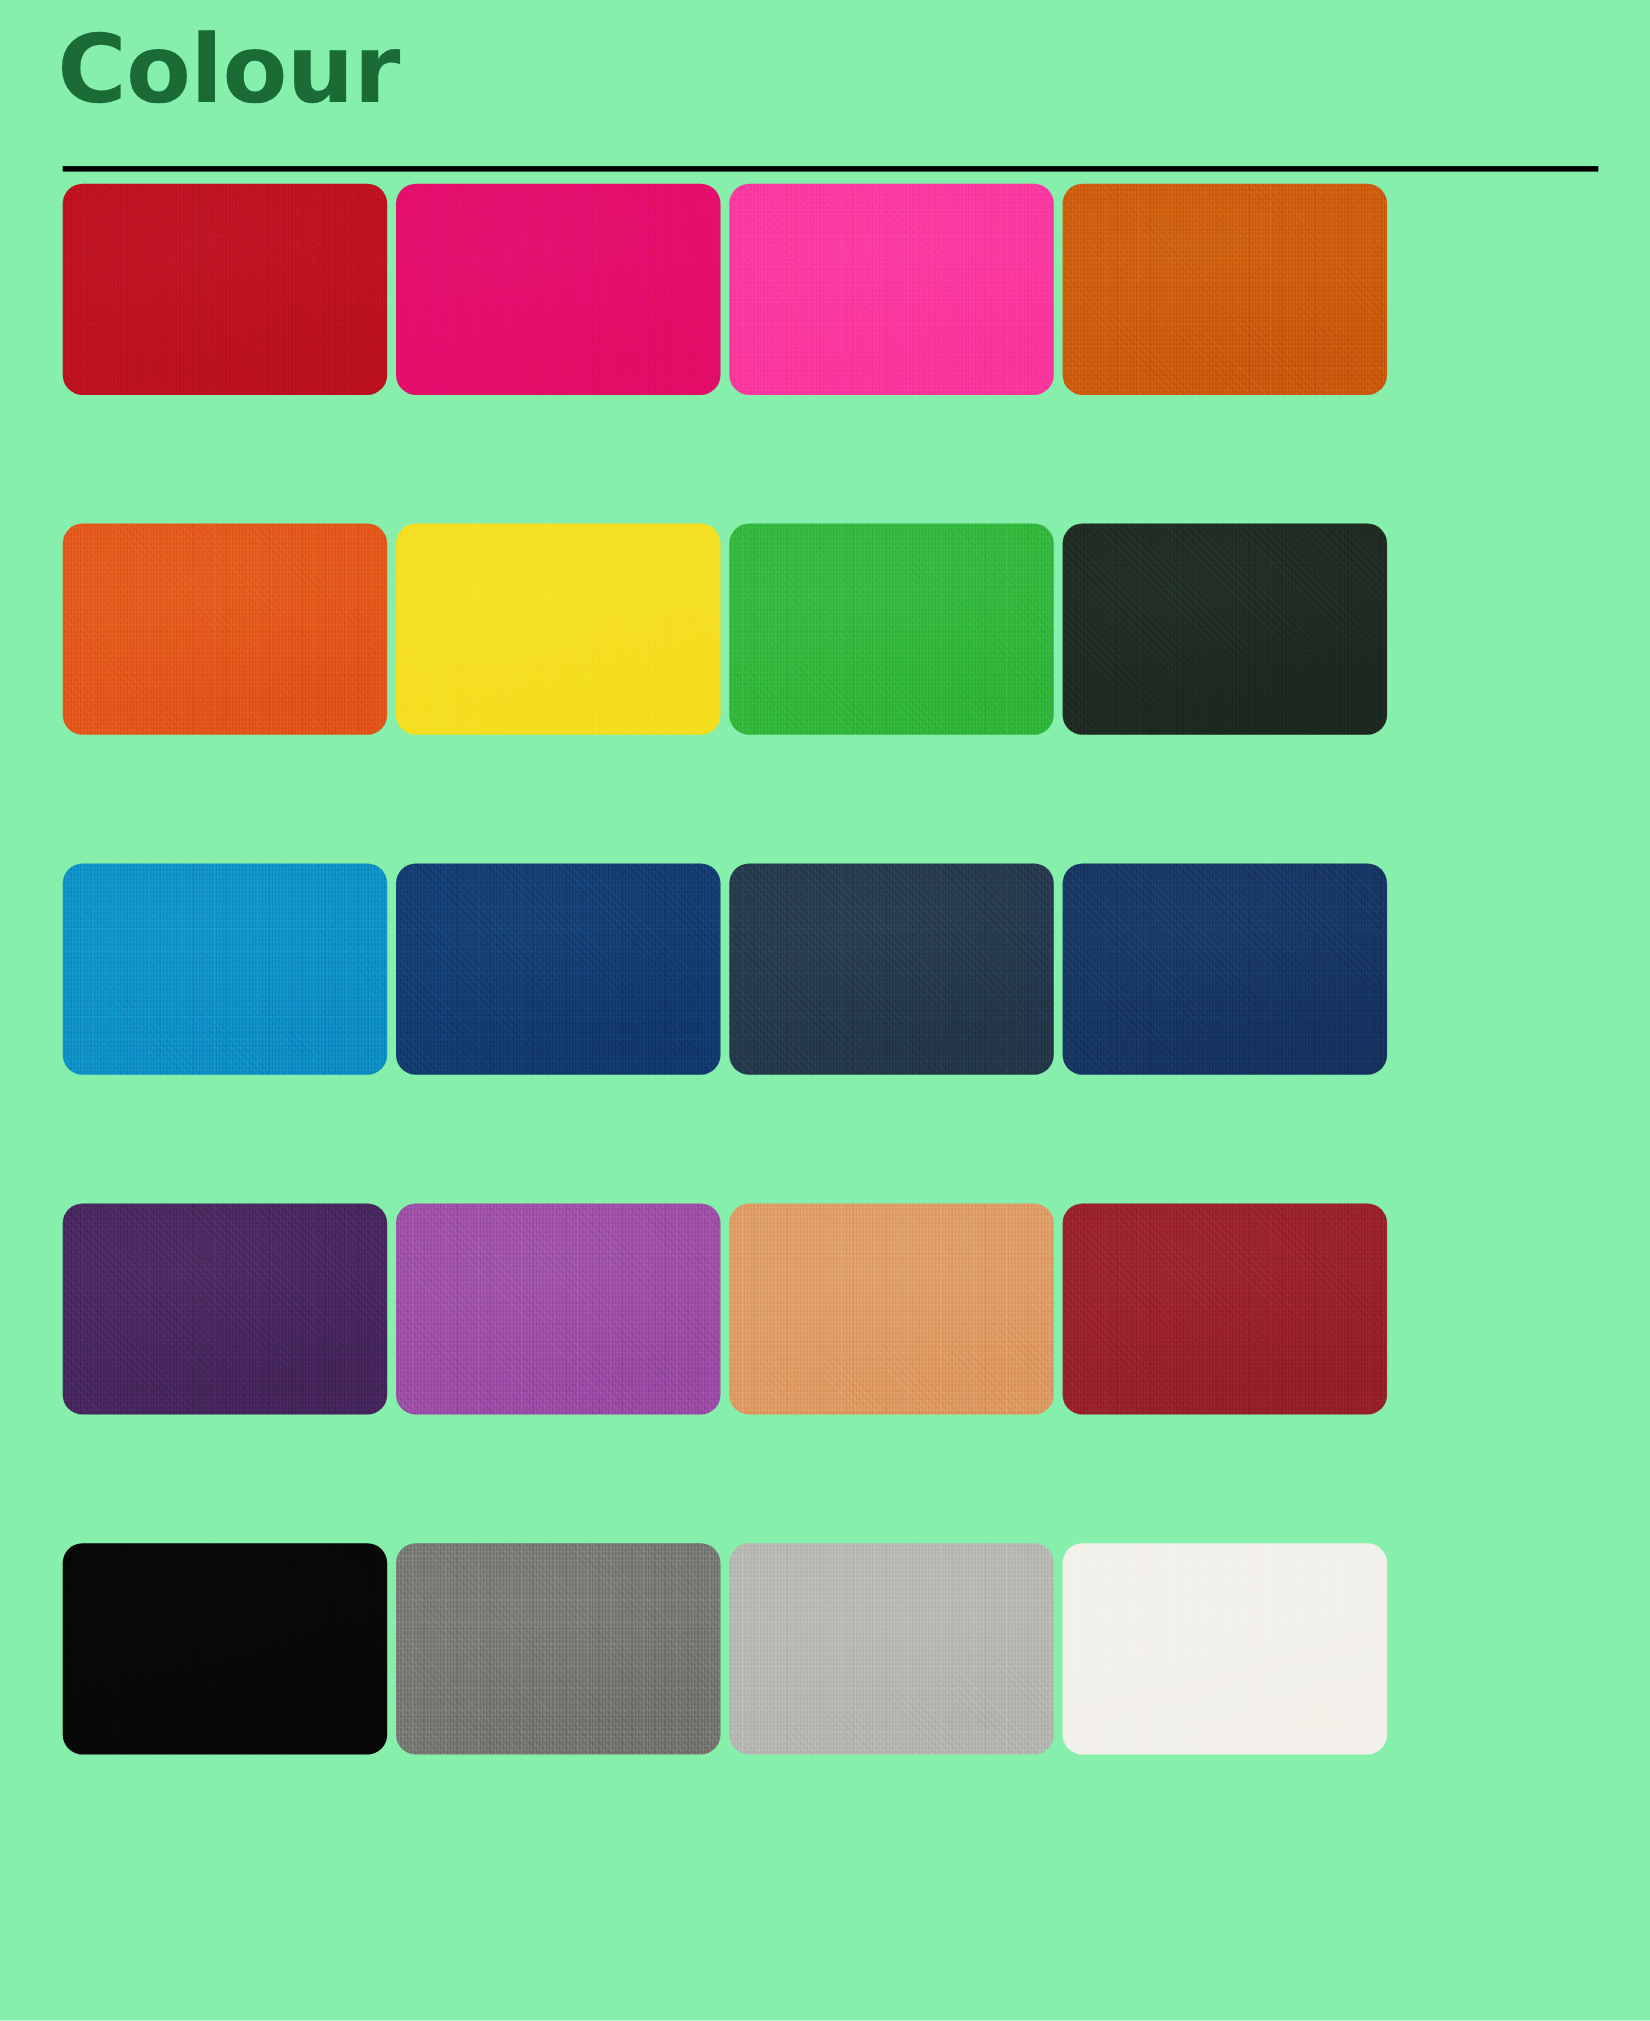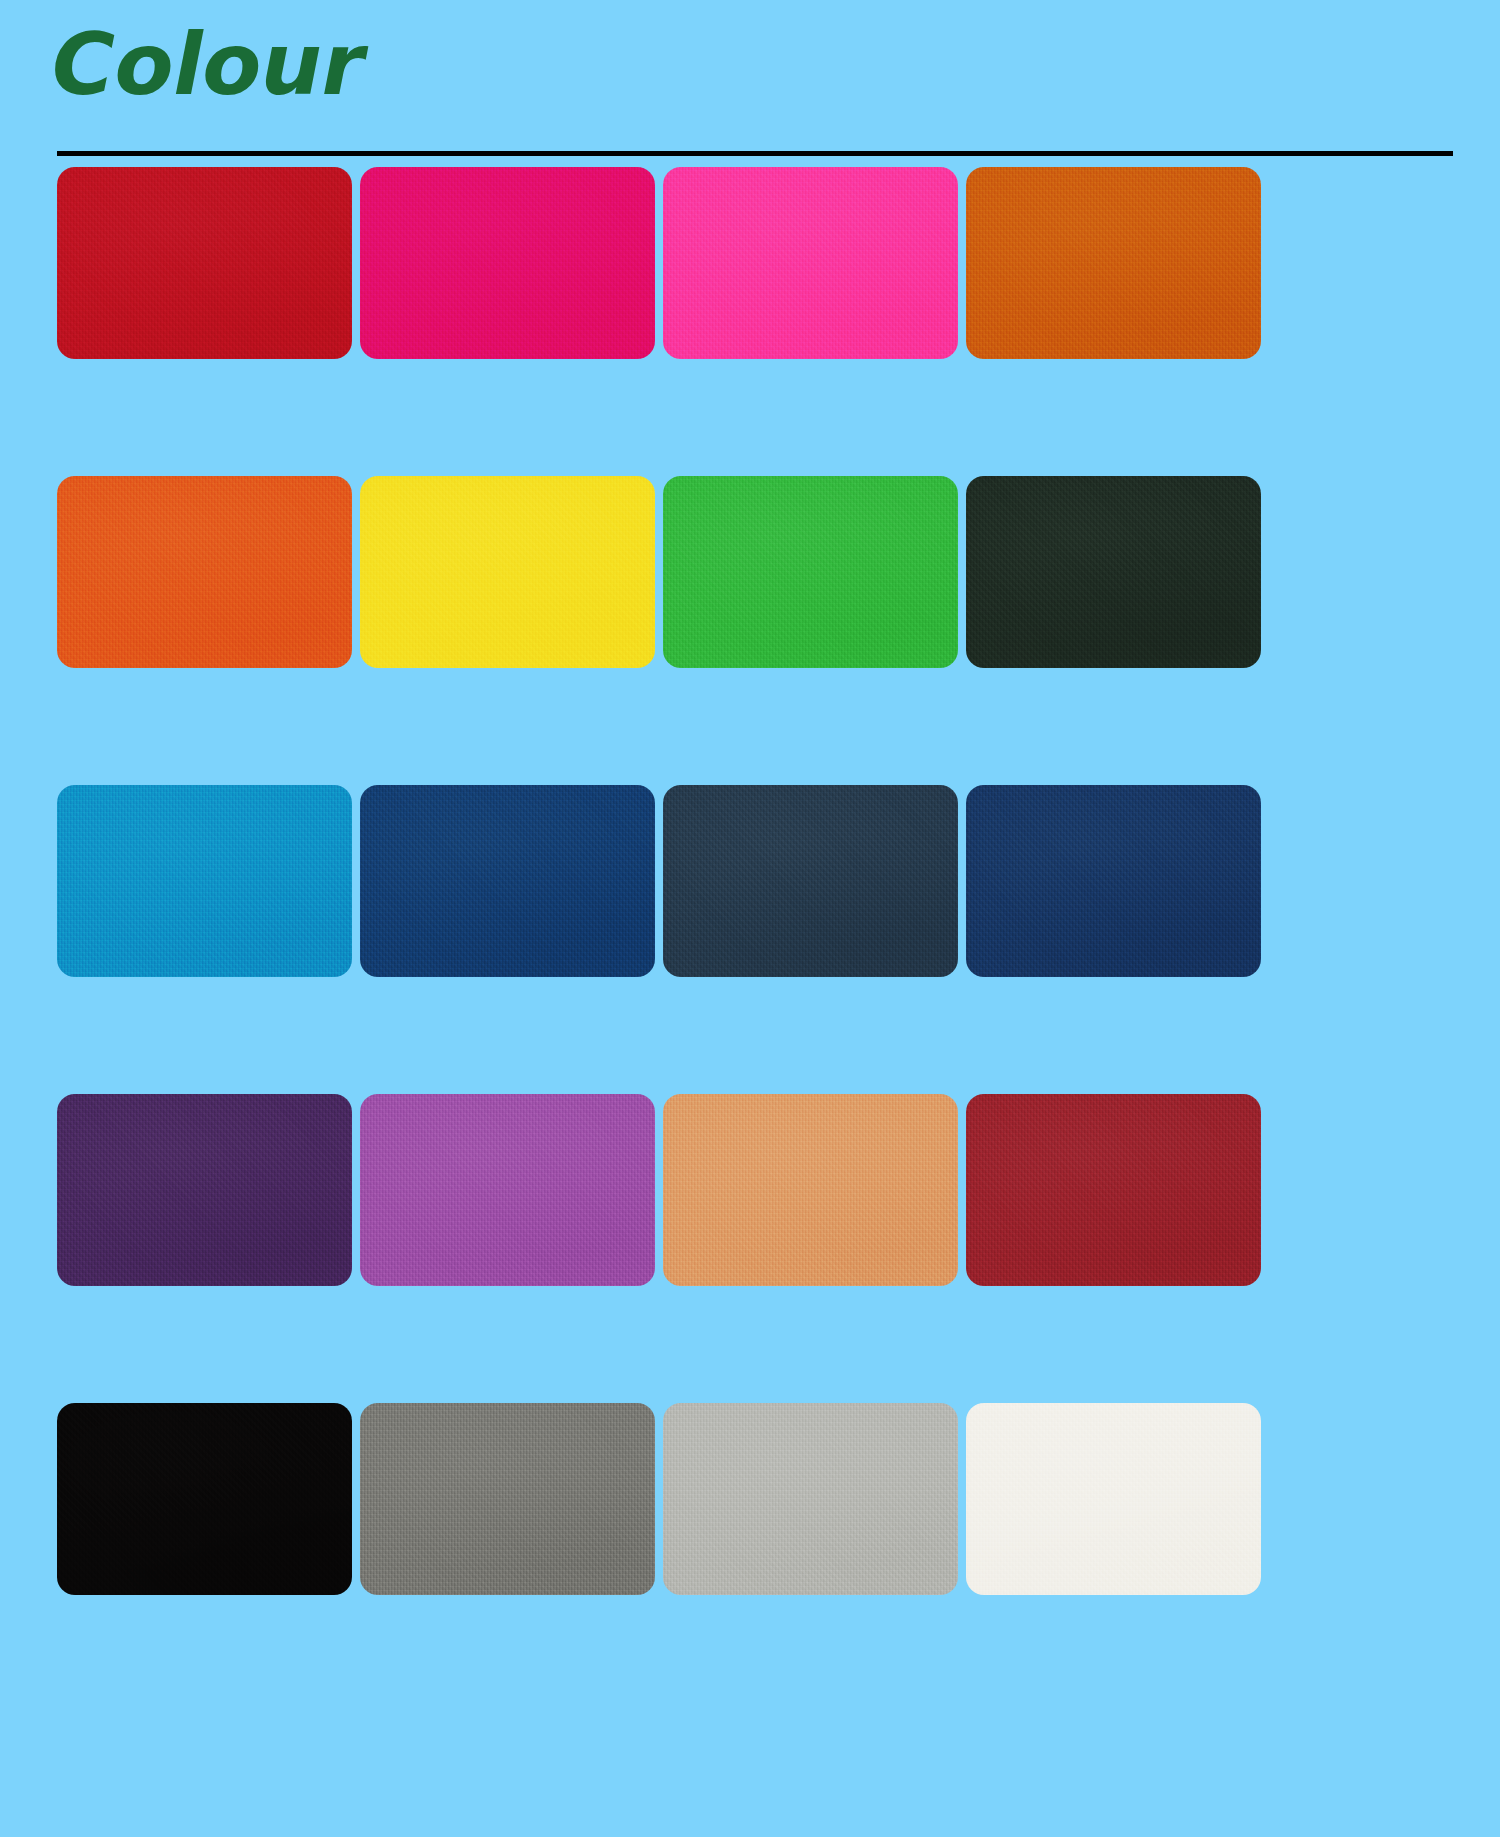--- a/index.html
+++ b/index.html
@@ -11,22 +11,21 @@
     width: 1500px;
     height: 1837px;
     font-family: "DejaVu Sans", "Liberation Sans", sans-serif;
     overflow: hidden;
     position: relative;
   }
 
   .page {
     position: absolute;
     inset: 0;
-    background: #7dd3fc;
-    font-style: italic;
+    background: #86efac;
   }
 
   
   .header {
     position: absolute;
     left: 0;
     top: 0;
     width: 1500px;
   }
 

